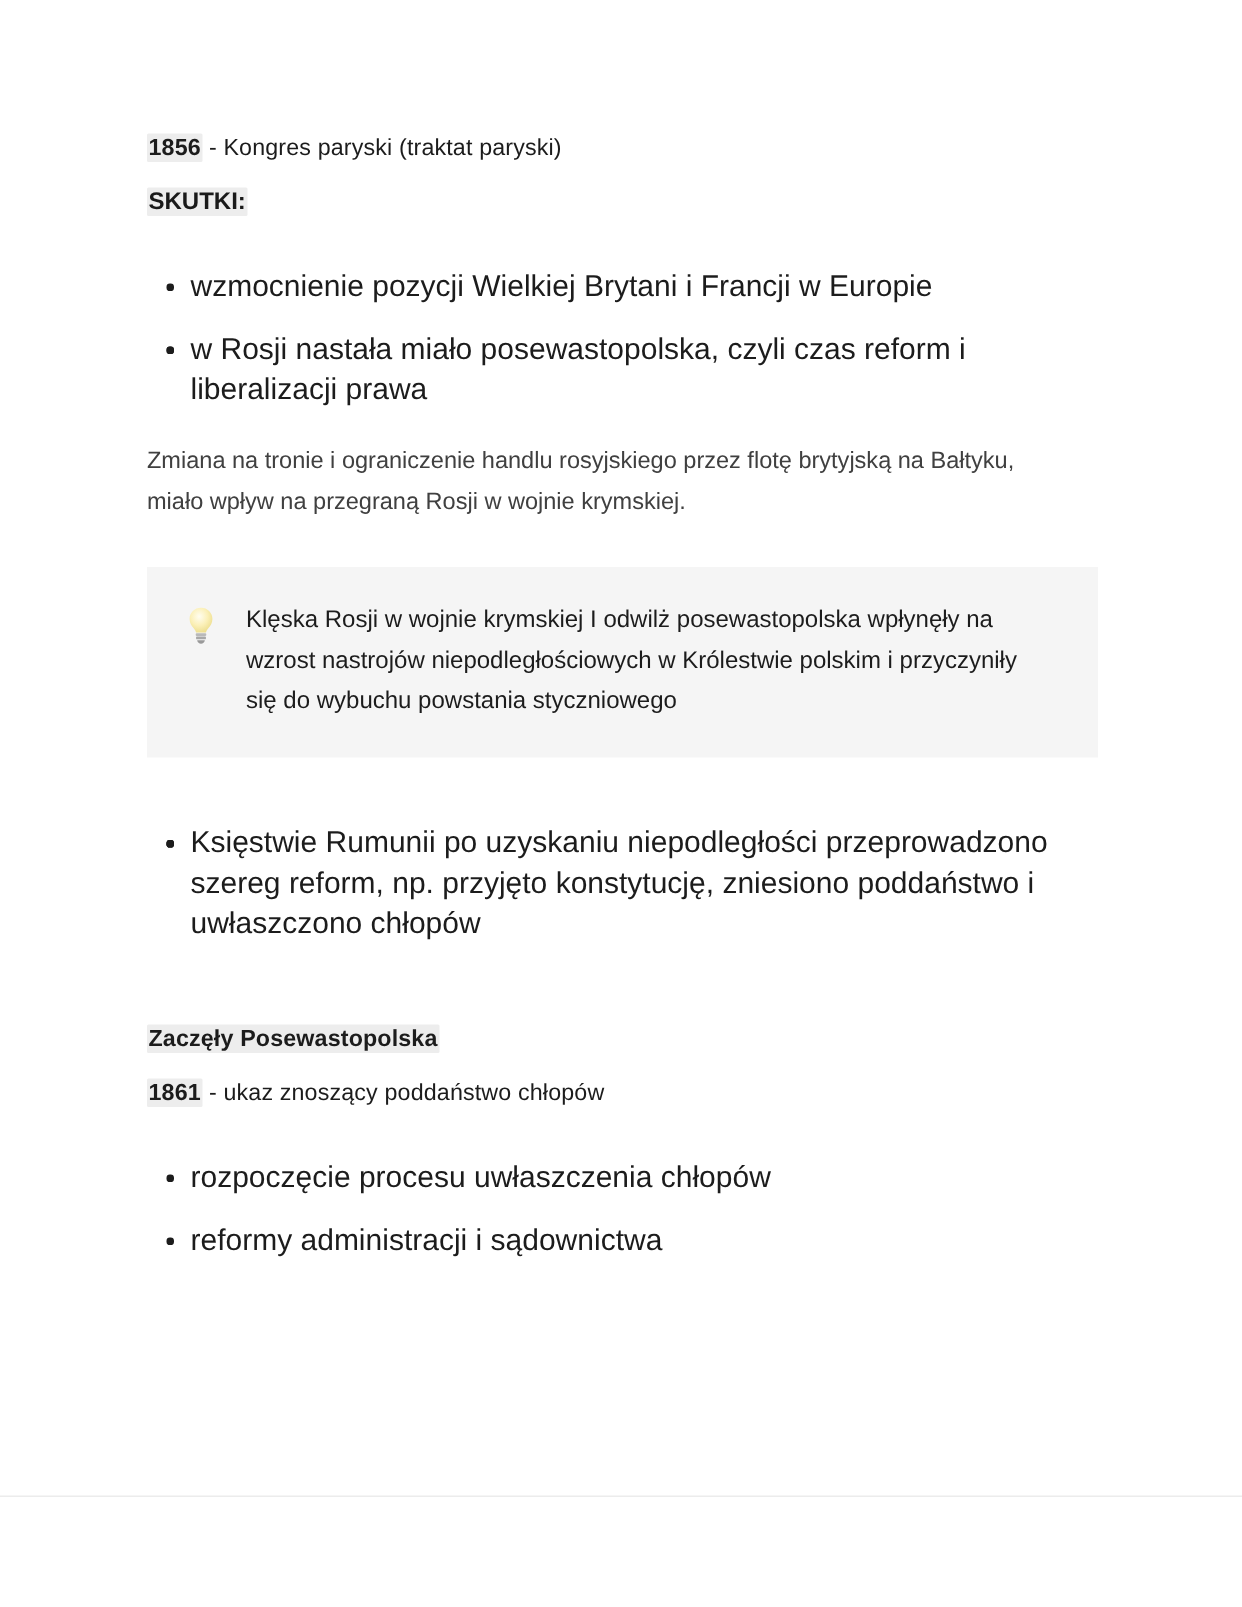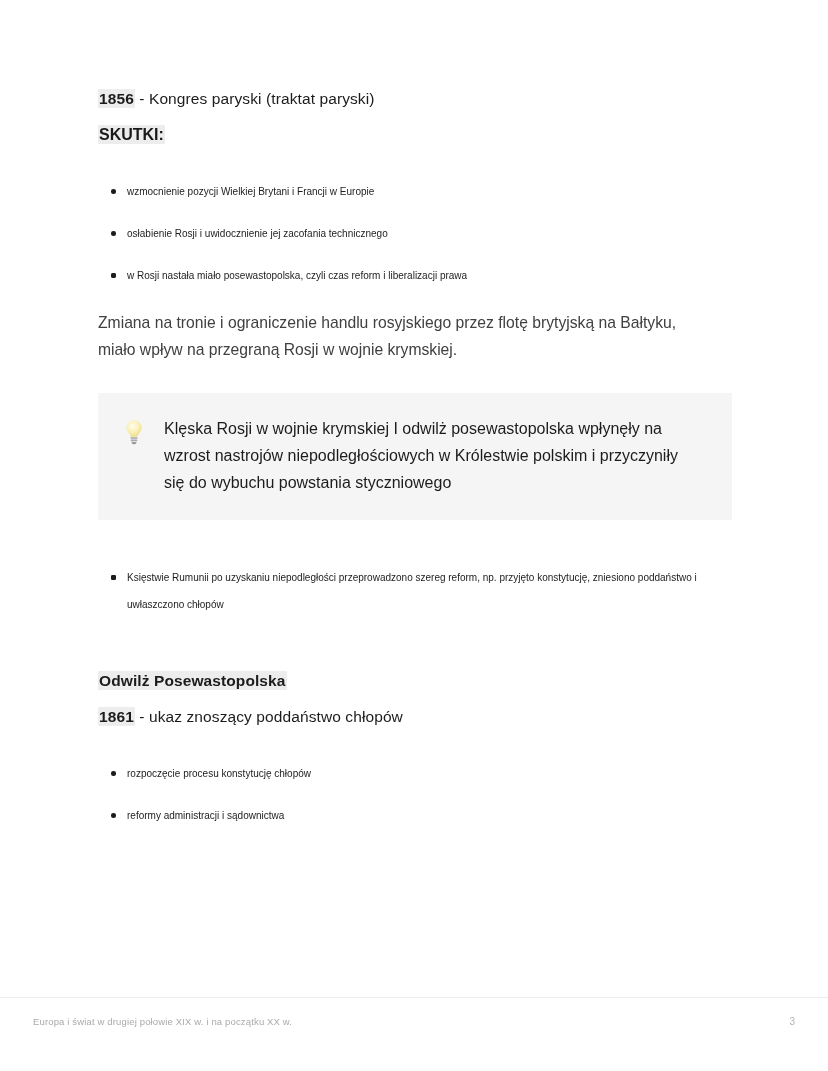--- a/index.html
+++ b/index.html
@@ -64,21 +64,21 @@
 
   
   ul.bullets {
     list-style: none;
     margin: 0;
     padding: 0;
   }
   ul.bullets > li {
     position: relative;
     padding-left: 29px;
-    font-size: 10px;
+    font-size: 20px;
     line-height: 27px;
     color: #1c1c1c;
     margin: 0 0 16px 0;
   }
   ul.bullets > li:last-child {
     margin-bottom: 0;
   }
   ul.bullets > li .dot {
     position: absolute;
     left: 13px;
@@ -159,21 +159,20 @@
   <div class="content">
 
     <p class="line"><span class="hl">1856</span><span> - Kongres paryski (traktat paryski)</span></p>
 
     <p class="subhead"><span class="hl">SKUTKI:</span></p>
 
     <div class="gap-e"></div>
 
     <ul class="bullets tight">
       <li><span class="dot"></span><span>wzmocnienie pozycji Wielkiej Brytani i Francji w Europie</span></li>
-      <li><span class="dot"></span><span>osłabienie Rosji i uwidocznienie jej zacofania technicznego</span></li>
       <li><span class="dot"></span></li>
       <li><span class="dot"></span><span>w Rosji nastała miało posewastopolska, czyli czas reform i liberalizacji prawa</span></li>
     </ul>
 
     <div class="gap-a"></div>
 
     <p class="para">Zmiana na tronie i ograniczenie handlu rosyjskiego przez flotę brytyjską na Bałtyku, miało wpływ na przegraną Rosji w wojnie krymskiej.</p>
 
     <div class="gap-b"></div>
 
@@ -199,34 +198,30 @@
     <div class="gap-c"></div>
 
     <ul class="bullets">
       <li><span class="dot"></span></li>
       <li><span class="dot"></span></li>
       <li><span class="dot"></span><span>Księstwie Rumunii po uzyskaniu niepodległości przeprowadzono szereg reform, np. przyjęto konstytucję, zniesiono poddaństwo i uwłaszczono chłopów</span></li>
     </ul>
 
     <div class="gap-d"></div>
 
-    <p class="line"><span class="hl">Odwilż Posewastopolska</span></p>
+    <p class="line"><span class="hl">Zaczęły Posewastopolska</span></p>
 
     <p class="line"><span class="hl">1861</span><span> - ukaz znoszący poddaństwo chłopów</span></p>
 
     <div class="gap-e"></div>
 
     <ul class="bullets tight">
-      <li><span class="dot"></span><span>rozpoczęcie procesu konstytucję chłopów</span></li>
+      <li><span class="dot"></span><span>rozpoczęcie procesu uwłaszczenia chłopów</span></li>
       <li><span class="dot"></span><span>reformy administracji i sądownictwa</span></li>
 
     </ul>
 
   </div>
 
   <div class="footer-rule"></div>
 
-  <div class="footer">
-    <div class="footer-text">Europa i świat w drugiej połowie XIX w. i na początku XX w.</div>
-    <div class="footer-page">3</div>
-  </div>
 
 </div>
 
 </body></html>

